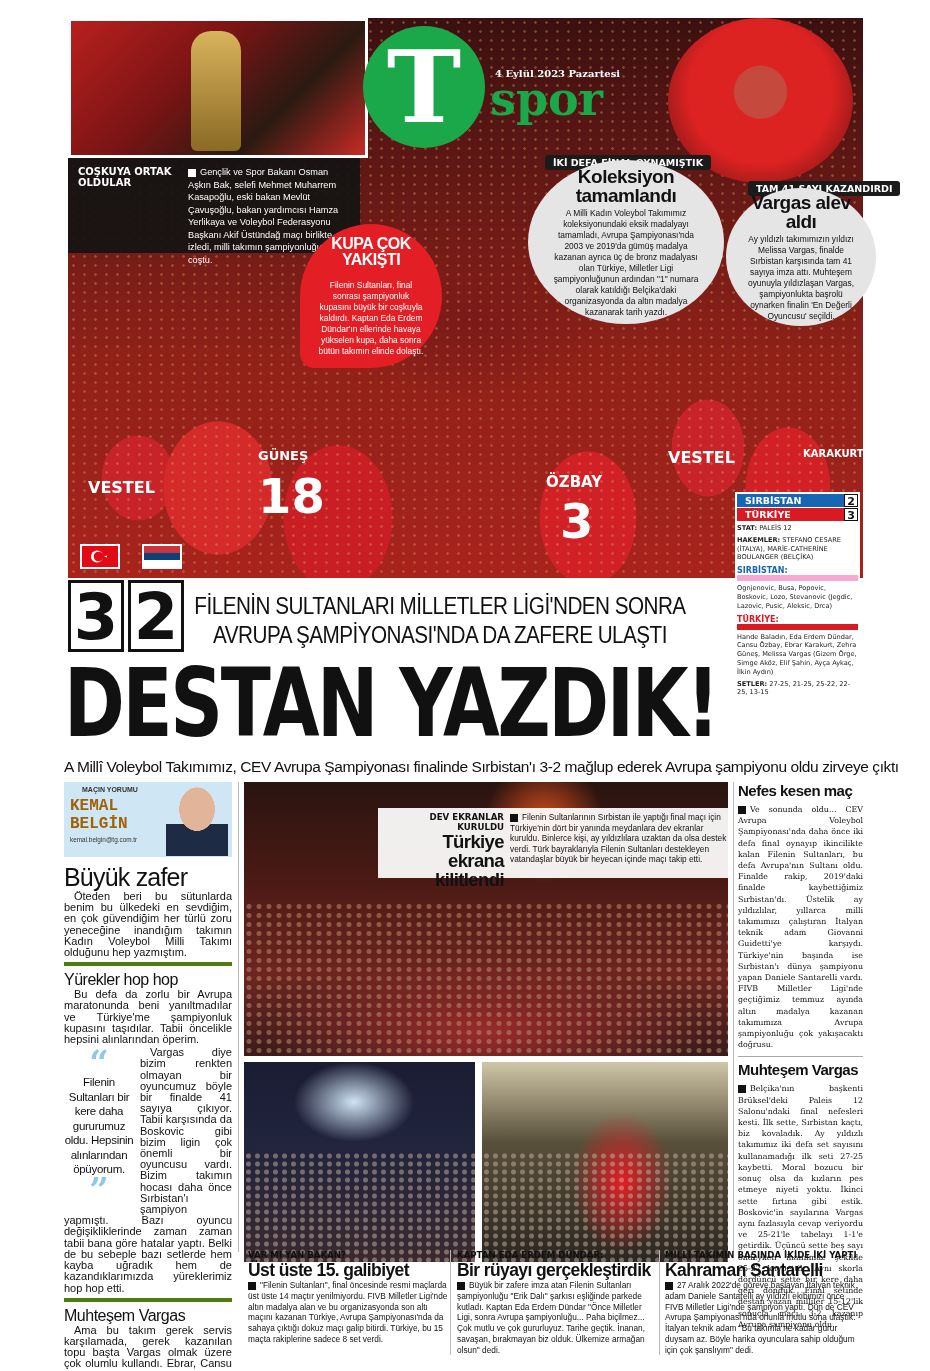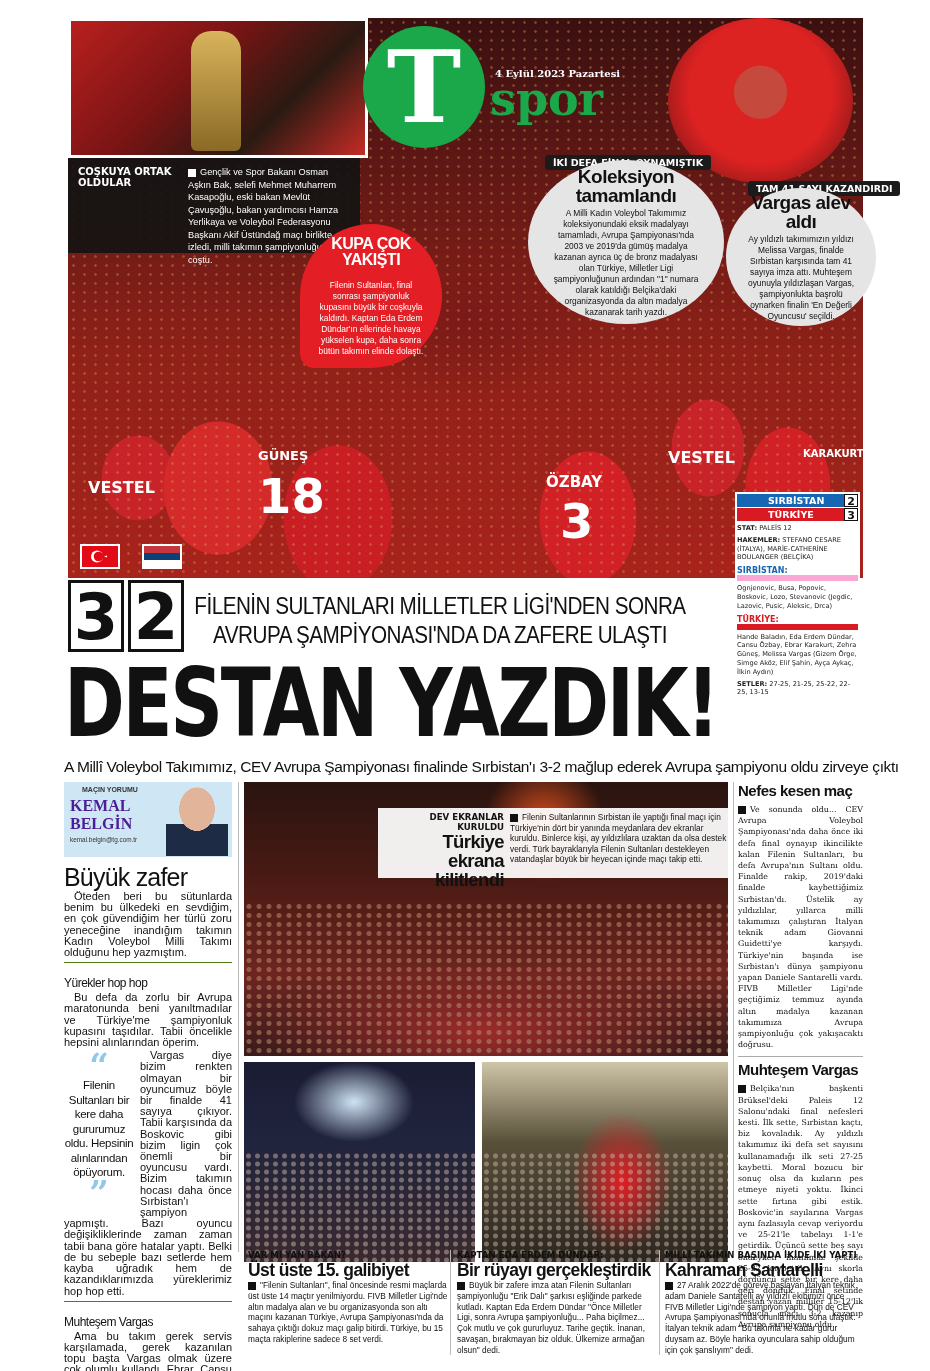--- a/index.html
+++ b/index.html
@@ -34,41 +34,41 @@
 .bubble{position:absolute;border-radius:50%;text-align:center;display:flex;flex-direction:column;align-items:center;justify-content:center}
 .bubble-yellow{background:#e5e5e5;color:#111}
 .bubble-red{background:#e41e25;color:#fff}
 .tag-dark{background:#1b1b1b;color:#fff;font-family:"DejaVu Sans",sans-serif;font-weight:bold;font-size:9.5px;padding:2px 8px;border-radius:3px;white-space:nowrap}
 .b-title{font-weight:bold;font-size:19px;line-height:19px;letter-spacing:-.5px}
 .b-body{font-size:8.4px;line-height:11px}
 .vargas-photo{position:absolute;left:610px;top:0;width:185px;height:165px;border-radius:50%;background:radial-gradient(circle at 50% 45%,#c54a3d 0 20%,#d22 21% 55%,#5a1212 100%)}
 
 .score{position:absolute;left:677px;top:474px;width:125px;background:#fff;padding:2px;font-family:"DejaVu Sans",sans-serif}
 .srow{display:flex;height:13px;margin-bottom:1px}
-.srow .team{flex:1;color:#fff;font-weight:bold;font-size:9.5px;line-height:13px;padding-left:31px;position:relative}
+.srow .team{flex:1;color:#fff;font-weight:bold;font-size:9.5px;line-height:13px;padding-left:8px;position:relative}
 .srow .pts{width:14px;text-align:center;font-weight:bold;font-size:11px;line-height:13px;background:#fff;border:1px solid #111}
 .score .meta{font-size:6.6px;line-height:8.8px;color:#222;margin-top:3px}
 .score .meta b{font-weight:bold}
 .score h5{font-size:8px;color:#1766b3;border-bottom:6px solid #f9a8d4;margin-top:4px;margin-bottom:2px}
 .score h5.tr{color:#d91a22;border-color:#d91a22}
 .flagbox{position:absolute;top:526px;width:40px;height:25px;border:2px solid #fff}
 
 .digit{position:absolute;top:562px;width:56px;height:72px;border:3px solid #111;background:#fff;font-family:"DejaVu Sans",sans-serif;font-weight:bold;font-size:64px;line-height:68px;text-align:center;color:#111}
 .sub-head{position:absolute;left:130px;top:574px;width:560px;text-align:center;font-family:"Liberation Sans",sans-serif;font-size:23px;line-height:29px;letter-spacing:-.6px;transform:scaleX(.9);transform-origin:left}
 .main-head{position:absolute;left:6px;top:640px;width:800px;font-family:"DejaVu Sans",sans-serif;font-weight:bold;font-size:94px;line-height:92px;letter-spacing:-3px;transform:scaleX(.78);transform-origin:left;white-space:nowrap}
 .deck{position:absolute;left:6px;top:740px;width:800px;text-align:center;font-size:15.5px;line-height:18px;letter-spacing:-.4px;white-space:nowrap}
 
 .col-left{position:absolute;left:6px;top:764px;width:168px}
 .byline{height:75px;background:#cfe7f5;position:relative;padding:4px 6px}
 .byline .kick{font-size:7px;font-weight:bold;color:#333;margin-left:12px}
-.byline .name{font-family:Liberation Serif, serif;font-weight:bold;font-size:16px;line-height:18px;color:#4c1d95;margin-top:4px}
+.byline .name{font-family:Liberation Mono, monospace;font-weight:bold;font-size:16px;line-height:18px;color:#a16207;margin-top:4px}
 .byline .mail{font-size:6.4px;color:#333;margin-top:3px}
 .byline .face{position:absolute;right:4px;top:2px;width:62px;height:72px;background:radial-gradient(ellipse 18px 22px at 50% 35%,#e2b59a 0 98%,transparent 100%),linear-gradient(180deg,transparent 55%,#1e2b45 56%)}
 .col-title{font-size:25px;line-height:28px;letter-spacing:-.8px;margin-top:6px}
-.sub-title{font-size:12px;line-height:18px;letter-spacing:-.5px;border-top:1px solid #4d7c0f;margin-top:4px;padding-top:11px}
+.sub-title{font-size:16px;line-height:18px;letter-spacing:-.5px;border-top:4px solid #4d7c0f;margin-top:4px;padding-top:5px}
 .txt{font-size:11px;line-height:11.2px;text-align:justify;text-indent:10px}
 .quote{float:left;width:70px;margin:4px 6px 2px 0;text-align:center;font-size:11.5px;line-height:14.5px;letter-spacing:-.3px}
 .quote .mark{color:#8fc8ea;font-family:"DejaVu Serif",serif;font-weight:bold;font-size:34px;line-height:26px}
 .vline{position:absolute;top:764px;width:1px;background:#bbb}
 
 .photo-main{position:absolute;left:186px;top:764px;width:484px;height:274px;background:
  radial-gradient(ellipse 220px 70px at 240px 250px,#9a2b2b,transparent),
  radial-gradient(circle at 300px 40px,#d44d1c 0,transparent 60px),
  linear-gradient(180deg,#2a1410 0%,#4a1a14 35%,#6e2520 70%,#3b1b1b 100%)}
 .photo-main .crowd{position:absolute;inset:120px 0 0 0;background-image:radial-gradient(circle,#b98a6a 2px,transparent 3px);background-size:10px 9px;opacity:.55}

